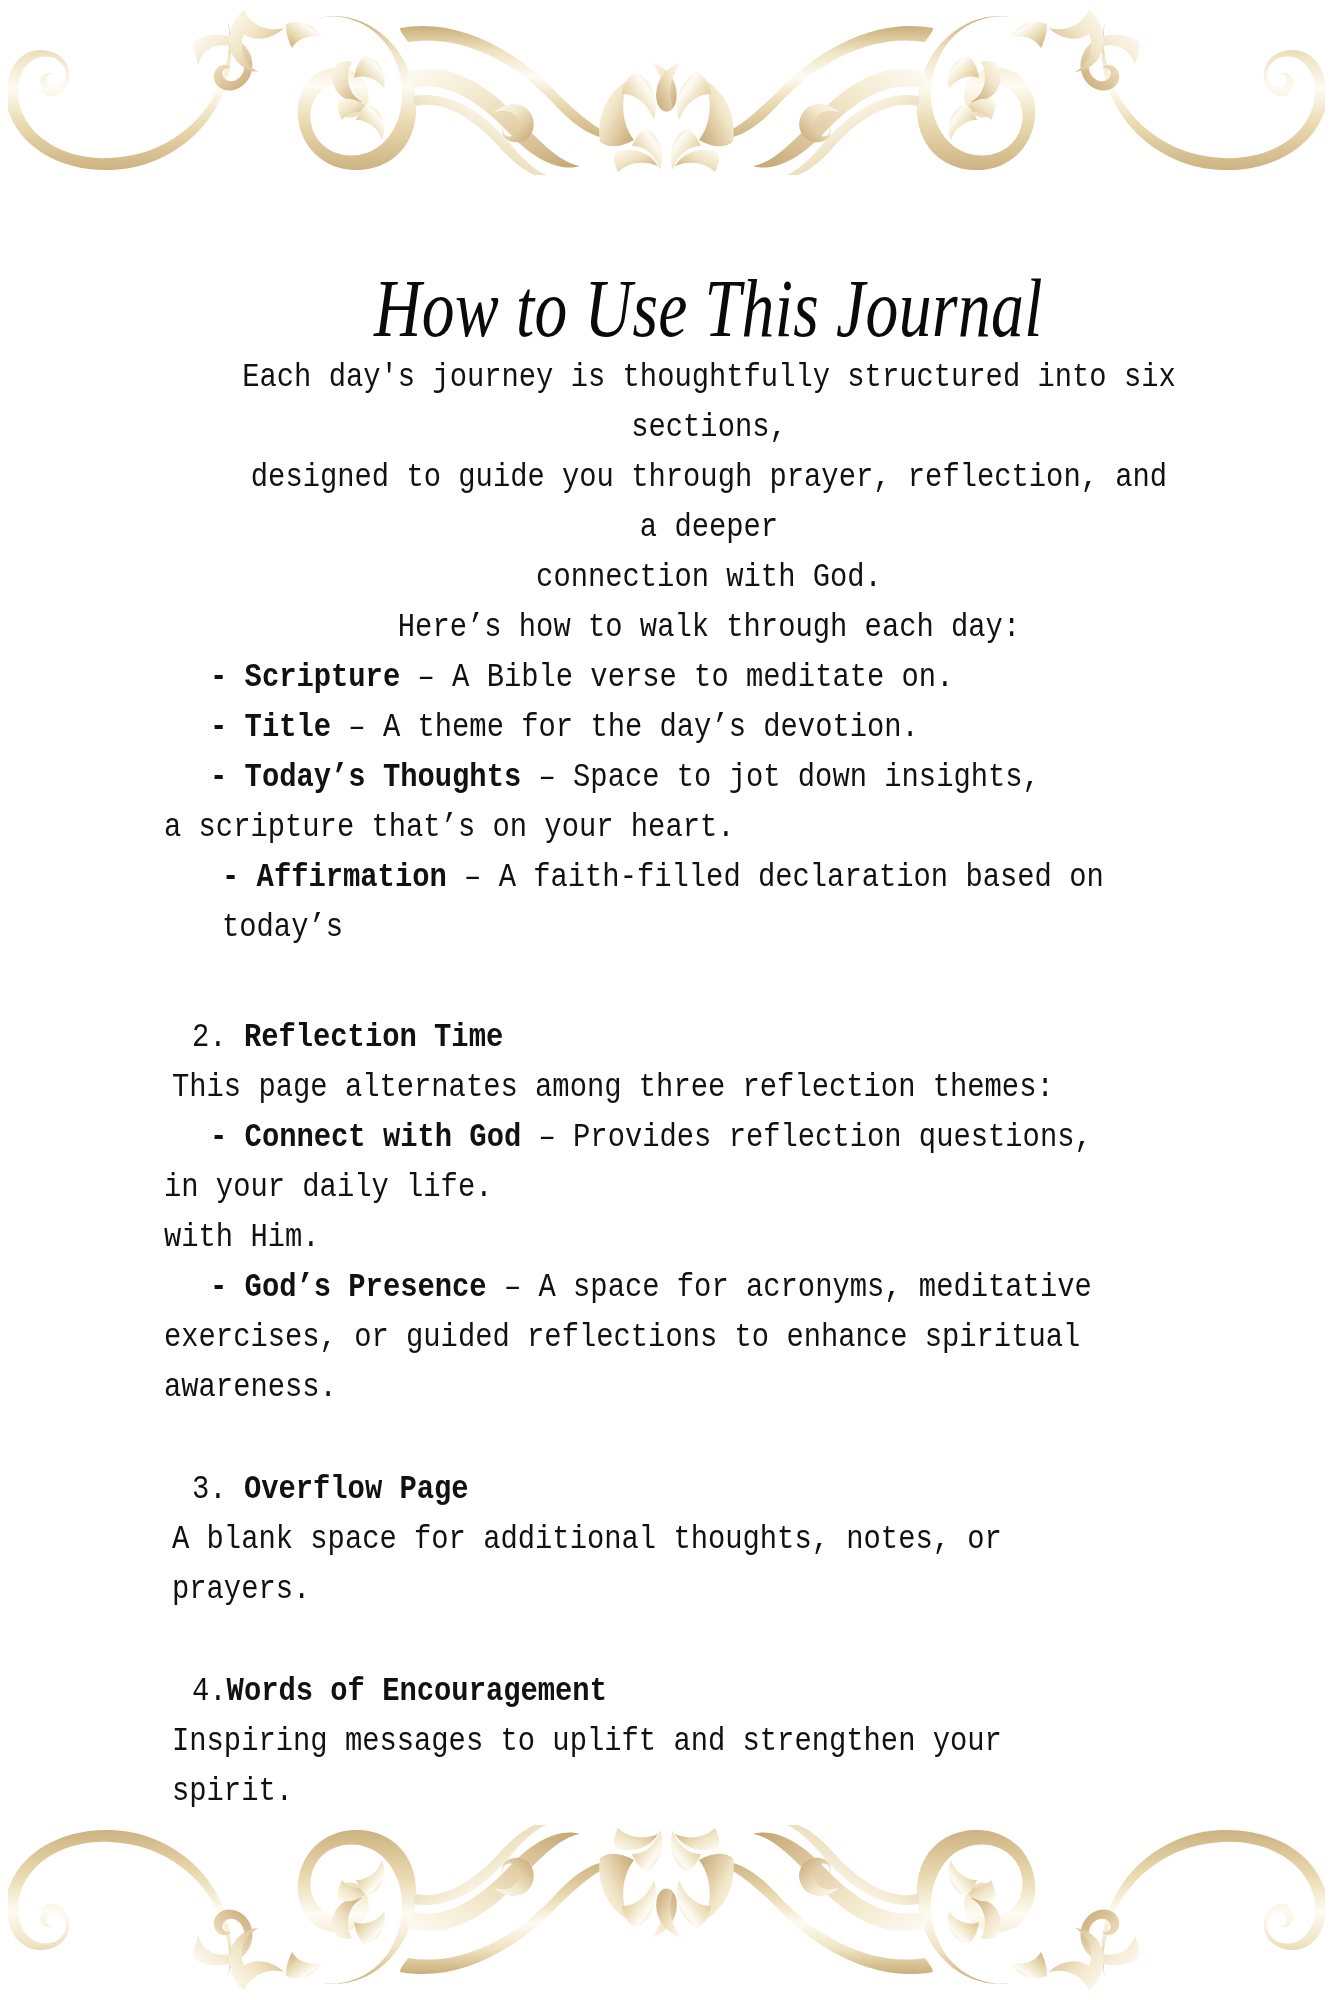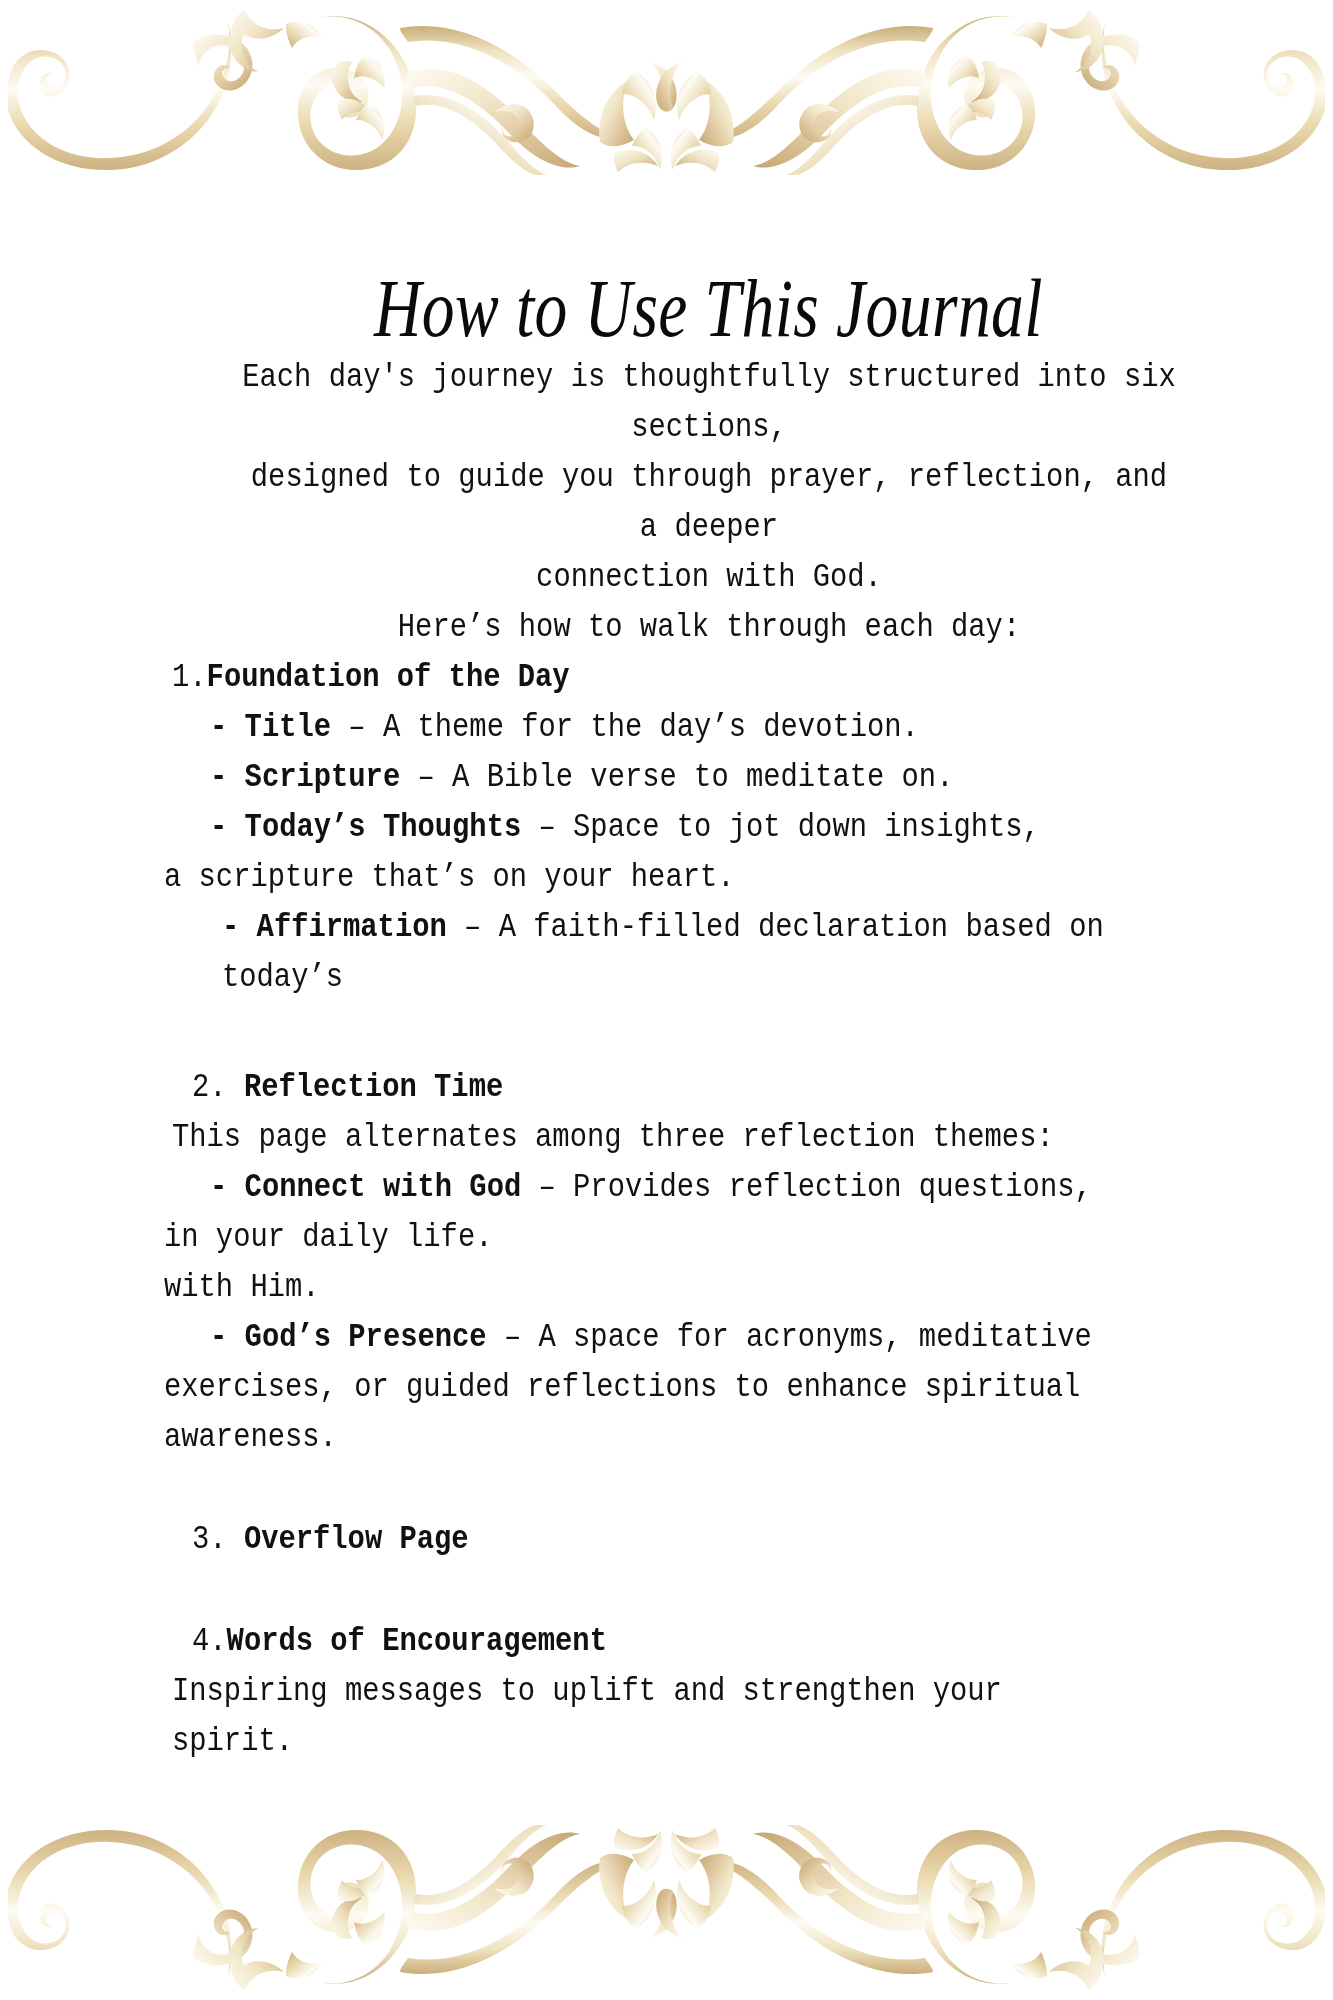--- a/index.html
+++ b/index.html
@@ -205,30 +205,27 @@
     <p class="line intro">
         <span class="t">designed to guide you through prayer, reflection, and a deeper</span>
       </p>
     <p class="line intro">
         <span class="t">connection with God.</span>
       </p>
     <p class="line intro">
         <span class="t">Here’s how to walk through each day:</span>
       </p>
 
-    <p class="line sec-head i0">
-        <span class="t"><span class="num">1.</span><span class="nm">Foundation of the Day</span></span>
+
+    <p class="line i2">
+        <span class="t"><span class="b">- </span><span class="b"> Scripture</span><span> – A Bible verse to meditate on.</span></span>
       </p>
 
     <p class="line i2">
         <span class="t"><span class="b">- </span><span class="b">Title</span><span> – A theme for the day’s devotion.</span></span>
-      </p>
-
-    <p class="line i2">
-        <span class="t"><span class="b">- </span><span class="b"> Scripture</span><span> – A Bible verse to meditate on.</span></span>
       </p>
 
     <p class="line i2">
         <span class="t"><span class="b">- </span><span class="b">Today’s Thoughts</span><span> – Space to jot down insights,</span></span>
       </p>
     <p class="line">
         <span class="t">a scripture that’s on your heart.</span>
       </p>
 
     <p class="line i3">
@@ -261,20 +258,23 @@
       </p>
     <p class="line">
         <span class="t">exercises, or guided reflections to enhance spiritual awareness.</span>
       </p>
 
     <div class="gap-sm"></div>
 
     <p class="line sec-head i1">
         <span class="t"><span class="num">3.</span>&nbsp;<span class="nm">Overflow Page</span></span>
       </p>
+    <p class="line i0">
+        <span class="t">A blank space for additional thoughts, notes, or prayers.</span>
+      </p>
 
     <div class="gap-sm"></div>
 
     <p class="line sec-head i1">
         <span class="t"><span class="num">4.</span><span class="nm">Words of Encouragement</span></span>
       </p>
     <p class="line i0">
         <span class="t">Inspiring messages to uplift and strengthen your spirit.</span>
       </p>
 

